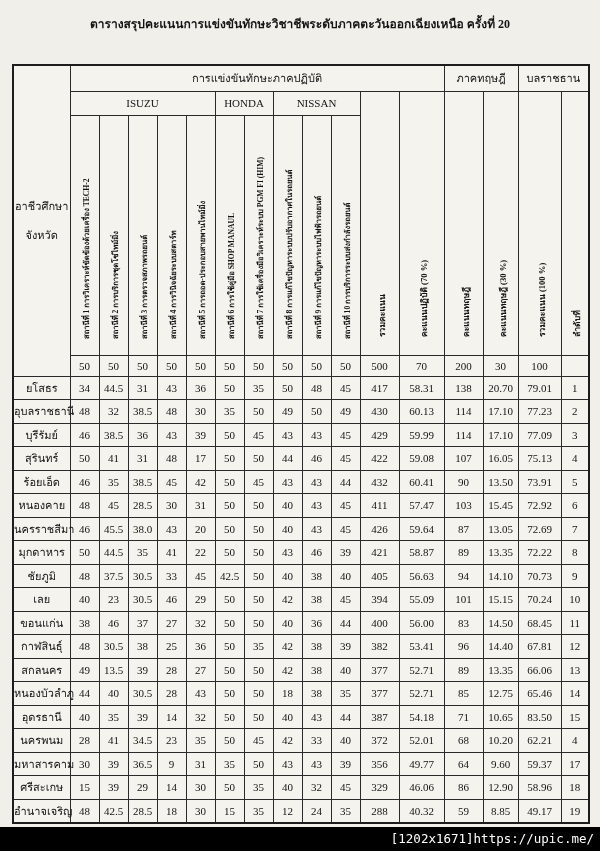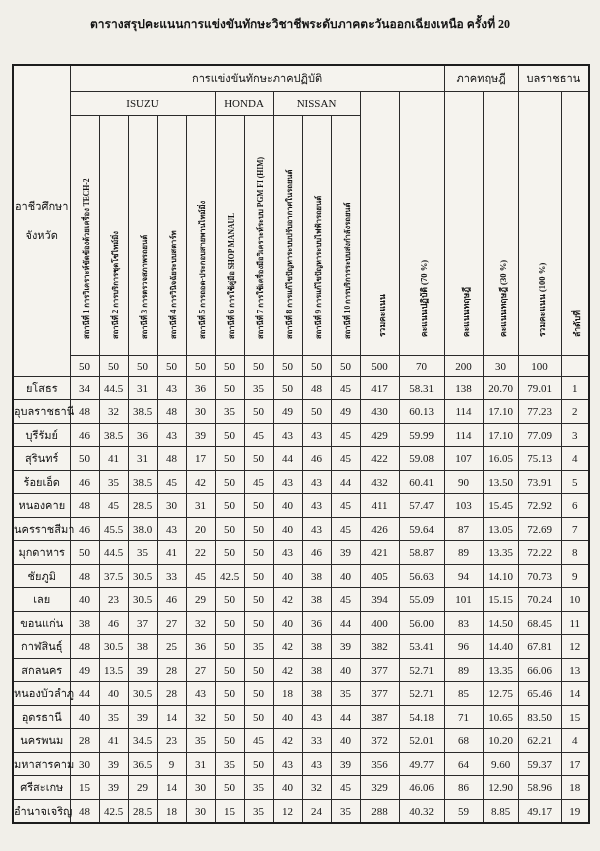--- a/index.html
+++ b/index.html
@@ -535,14 +535,17 @@
           <td class="num bold">288</td>
           <td class="num bold">40.32</td>
           <td class="num">59</td>
           <td class="num">8.85</td>
           <td class="num">49.17</td>
           <td class="num">19</td>
         </tr>
       </tbody>
   </table>
 
+  <div class="watermark-bar">
+    <span>[1202x1671]https://upic.me/</span>
+  </div>
 
 </div>
 
 </body></html>

